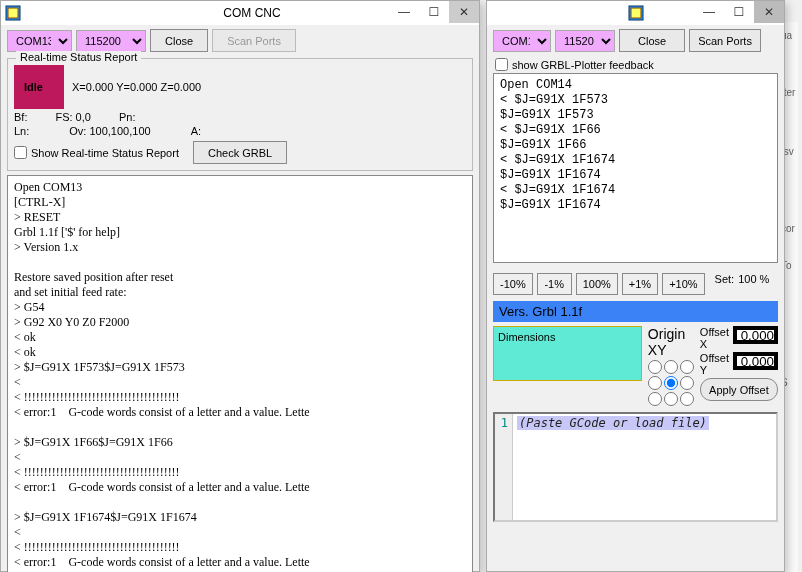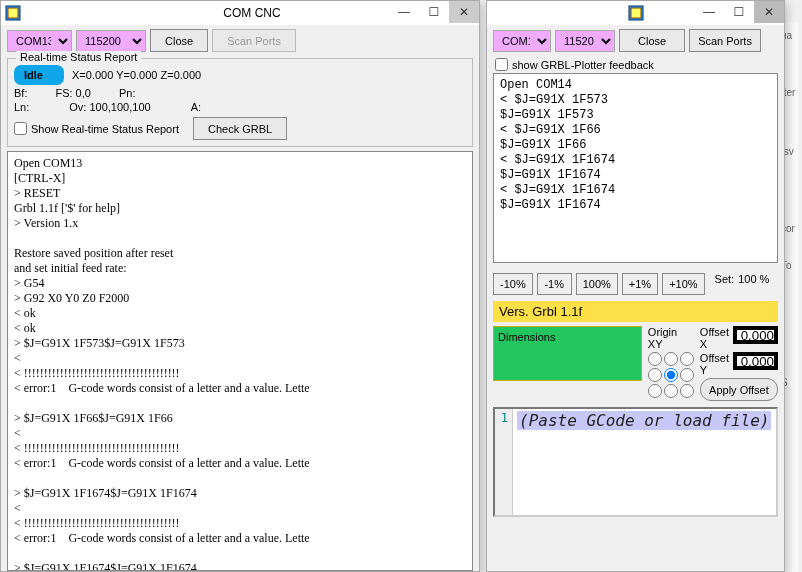--- a/index.html
+++ b/index.html
@@ -11,36 +11,36 @@
   .win-btn { width: 30px; height: 22px; display: flex; align-items: center; justify-content: center; font-size: 12px; color: #333; }
   .win-close { background: #ccc; }
   .win-close2 { background: #bbb; }
   .icon16 { width: 16px; height: 16px; margin: 0 4px; }
   .toolbar-row { display: flex; align-items: center; gap: 4px; padding: 4px 6px; }
   select.combo, input.combo { height: 22px; border: 1px solid #aaa; background: #f0abfc; font-size: 11px; padding: 0 4px; }
   button.std { height: 23px; padding: 0 14px; border: 1px solid #8a8a8a; background: #e9e9e9; font-size: 11px; cursor: pointer; }
   button.std:disabled { color: #999; border-color: #bbb; }
   .groupbox { border: 1px solid #bbb; margin: 2px 6px 4px 6px; padding: 4px 6px 6px 6px; position: relative; }
   .groupbox-title { position: absolute; top: -8px; left: 8px; background: #f0f0f0; padding: 0 4px; font-size: 11px; }
-  .idle-badge { background: #0ea5e9; color: #000; padding: 4px 10px; font-weight: bold; display: inline-block; min-width: 50px; border-radius: 7px; }
+  .idle-badge { background: #be185d; color: #000; padding: 16px 10px; font-weight: bold; display: inline-block; min-width: 50px; }
   .status-line { display: flex; align-items: center; gap: 8px; margin-top: 2px; }
   .console { background: #fff; border: 1px solid #888; margin: 0 6px 6px 6px; padding: 4px 6px; font-family: Consolas, "Courier New", monospace; font-size: 12px; line-height: 15px; white-space: pre; overflow: hidden; }
   .chk { display: flex; align-items: center; gap: 4px; }
   .chk input { width: 13px; height: 13px; }
   .spin-row { display: flex; gap: 4px; align-items: flex-start; justify-content: flex-start; }
   .spin-btn { height: 22px; padding: 0 6px; border: 1px solid #888; background: #efefef; font-size: 11px; min-width: 35px; }
-  .vers-bar { background: #fde047; padding: 3px 6px; font-size: 13px; margin: 2px 6px; }
-  .dim-box { background: #22c55e; border: 1px solid #ccaa00; padding: 4px; font-size: 11px; height: 55px; width: 150px; }
+  .vers-bar { background: #3b82f6; padding: 3px 6px; font-size: 13px; margin: 2px 6px; }
+  .dim-box { background: #5eead4; border: 1px solid #ccaa00; padding: 4px; font-size: 11px; height: 55px; width: 150px; }
   .origin-grid { display: grid; grid-template-columns: repeat(3, 14px); grid-template-rows: repeat(3, 14px); gap: 2px; }
   .radio-cell { width: 14px; height: 14px; }
   .offset-row { display: flex; align-items: flex-start; gap: 4px; font-size: 11px; }
   .offset-row input { width: 45px; height: 18px; text-align: right; border: 4px solid #000000; }
   .gcode-area { background: #fff; border: 2px inset #ccc; margin: 4px 6px 6px 6px; height: 110px; display: flex; }
   .gutter { background: #eee; color: #088; font-family: Consolas, monospace; font-size: 12px; padding: 2px 4px; text-align: right; width: 18px; border-right: 1px solid #ccc; }
-  .gcode-text { flex: 1; padding: 2px 4px; font-family: Consolas, monospace; font-size: 16px; font-style: italic; color: #222; }
+  .gcode-text { flex: 1; padding: 2px 4px; font-family: Consolas, monospace; font-size: 12px; font-style: italic; color: #222; }
   .gcode-hl { background: #c8c8f8; padding: 0 2px; }
   .strip { position: absolute; right: 4px; top: 22px; width: 20px; background: #f8f8f8; border-left: 1px solid #ddd; height: 550px; }
   .strip div { padding: 8px 2px; font-size: 10px; color: #666; }
 </style>
 </head>
 <body>
 
 <div class="strip">
   <div>ua</div>
   <div style="margin-top:30px">tter</div>
@@ -178,21 +178,21 @@
 
   <div class="vers-bar">Vers. Grbl 1.1f</div>
 
   <div style="display:flex; gap:6px; padding:2px 6px; align-items:flex-start;">
     <div class="dim-box">
       <span>Dimensions</span>
     </div>
     <div style="flex:1">
       <div style="display:flex; gap:6px;">
         <div>
-          <div style="font-size:11px; margin-bottom:2px;">Origin XY</div>
+          <div style="font-size:14px; margin-bottom:2px;">Origin XY</div>
           <div class="origin-grid">
             <input type="radio" name="og" class="radio-cell" style="">
             <input type="radio" name="og" class="radio-cell" style="">
             <input type="radio" name="og" class="radio-cell" style="">
             <input type="radio" name="og" class="radio-cell" style="">
             <input type="radio" name="og" class="radio-cell" checked="" style="">
             <input type="radio" name="og" class="radio-cell" style="">
             <input type="radio" name="og" class="radio-cell" style="">
             <input type="radio" name="og" class="radio-cell" style="">
             <input type="radio" name="og" class="radio-cell" style="">

